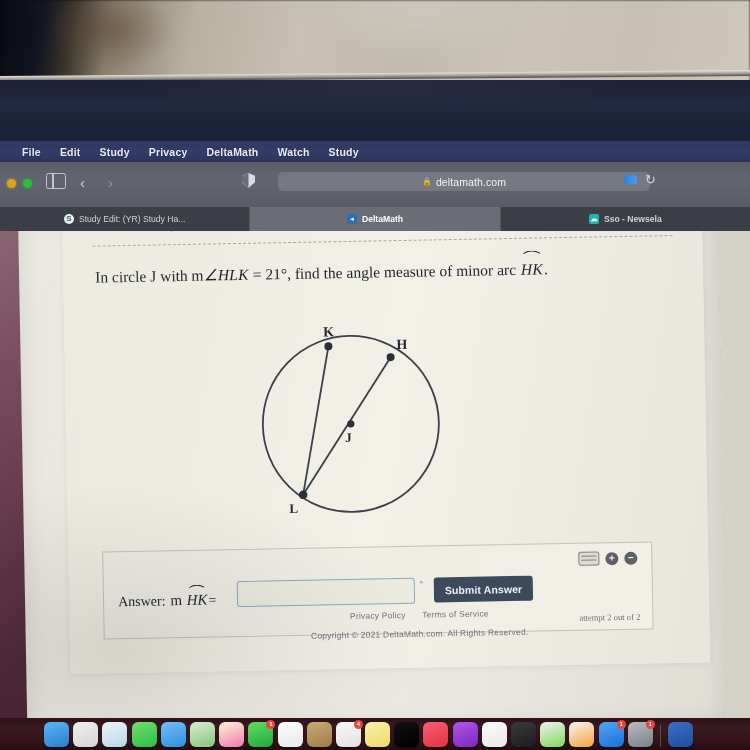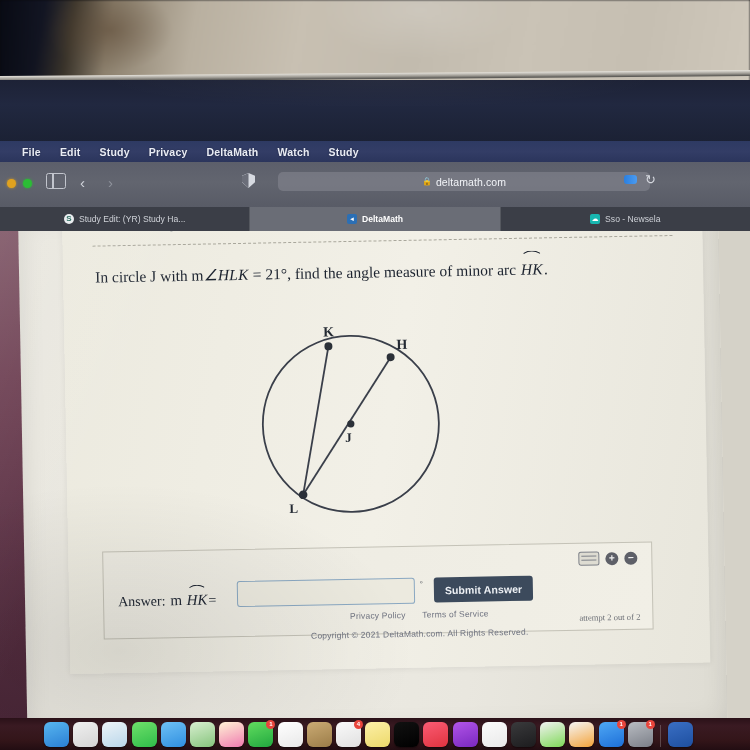--- a/index.html
+++ b/index.html
@@ -85,21 +85,21 @@
   
   .tabstrip{
     position:absolute;left:0;top:207px;width:750px;height:24px;
     background:#3f424c;display:flex;
   }
   .tab{
     flex:1;display:flex;align-items:center;justify-content:center;gap:5px;
     border-right:1px solid #55585f;box-sizing:border-box;position:relative;
     background:#3b3e47;
   }
-  .tab:last-child{border-right:none;}
+  .tab:last-child{border-right:none;font-weight:bold;}
   .tab.active{background:#6a6d76;}
   .tab .tlabel{font-size:8.6px;color:#cfd2d8;white-space:nowrap;overflow:hidden;text-overflow:ellipsis;max-width:112px;}
   .tab.active .tlabel{color:#ffffff;font-weight:bold;}
   .fav{width:10px;height:10px;border-radius:2px;flex-shrink:0;position:relative;}
   .fav-drive{background:transparent;}
   .fav-drive:after{content:"";position:absolute;left:0;top:1px;width:0;height:0;
     border-left:5px solid transparent;border-right:5px solid transparent;border-bottom:8px solid #3f8f4a;}
   .fav-drive:before{content:"";position:absolute;left:0px;top:1px;width:0;height:0;
     border-left:5px solid #e6b416;border-top:4px solid transparent;border-bottom:4px solid transparent;}
   .fav-s{background:#e9ecef;border-radius:50%;color:#2f6f63;font-size:8px;line-height:10px;text-align:center;font-weight:bold;}

